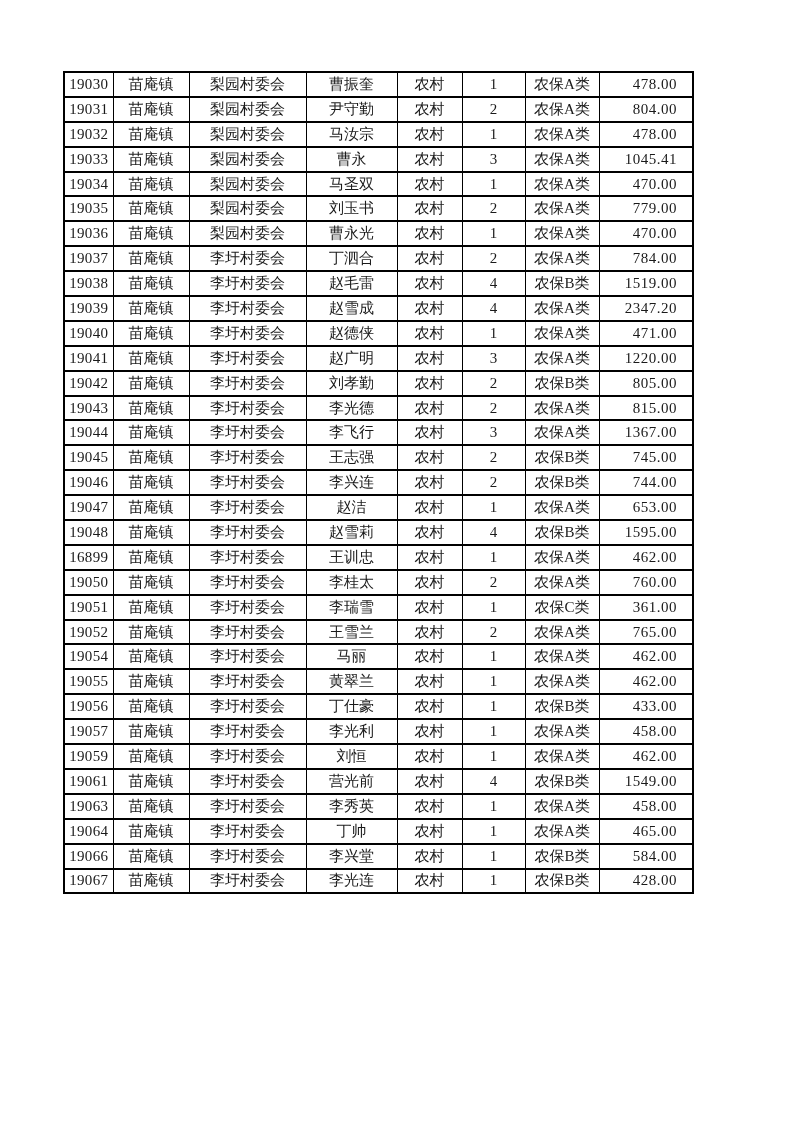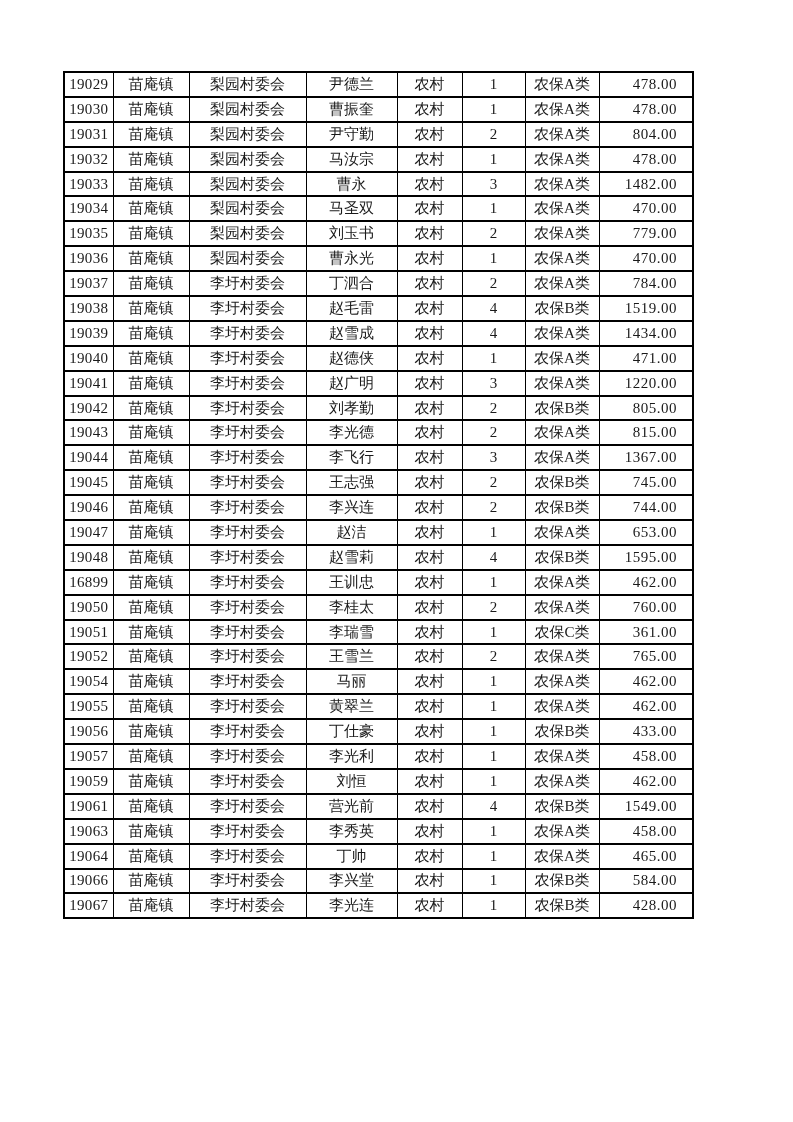--- a/index.html
+++ b/index.html
@@ -61,68 +61,58 @@
       <col style="width:76px">
       <col style="width:117px">
       <col style="width:91px">
       <col style="width:65px">
       <col style="width:63px">
       <col style="width:74px">
       <col style="width:94px">
     </colgroup>
     <tbody>
         <tr>
-    <td class="serial">19029</td>
-    <td>苗庵镇</td>
-    <td>梨园村委会</td>
-    <td>尹德兰</td>
+    <td class="serial">19030</td>
+    <td>苗庵镇</td>
+    <td>梨园村委会</td>
+    <td>曹振奎</td>
     <td>农村</td>
     <td>1</td>
     <td>农保A类</td>
     <td class="amount">478.00</td>
   </tr>
         <tr>
-    <td class="serial">19030</td>
-    <td>苗庵镇</td>
-    <td>梨园村委会</td>
-    <td>曹振奎</td>
+    <td class="serial">19031</td>
+    <td>苗庵镇</td>
+    <td>梨园村委会</td>
+    <td>尹守勤</td>
+    <td>农村</td>
+    <td>2</td>
+    <td>农保A类</td>
+    <td class="amount">804.00</td>
+  </tr>
+        <tr>
+    <td class="serial">19032</td>
+    <td>苗庵镇</td>
+    <td>梨园村委会</td>
+    <td>马汝宗</td>
     <td>农村</td>
     <td>1</td>
     <td>农保A类</td>
     <td class="amount">478.00</td>
   </tr>
         <tr>
-    <td class="serial">19031</td>
-    <td>苗庵镇</td>
-    <td>梨园村委会</td>
-    <td>尹守勤</td>
-    <td>农村</td>
-    <td>2</td>
-    <td>农保A类</td>
-    <td class="amount">804.00</td>
-  </tr>
-        <tr>
-    <td class="serial">19032</td>
-    <td>苗庵镇</td>
-    <td>梨园村委会</td>
-    <td>马汝宗</td>
-    <td>农村</td>
-    <td>1</td>
-    <td>农保A类</td>
-    <td class="amount">478.00</td>
-  </tr>
-        <tr>
     <td class="serial">19033</td>
     <td>苗庵镇</td>
     <td>梨园村委会</td>
     <td>曹永</td>
     <td>农村</td>
     <td>3</td>
     <td>农保A类</td>
-    <td class="amount">1482.00</td>
+    <td class="amount">1045.41</td>
   </tr>
         <tr>
     <td class="serial">19034</td>
     <td>苗庵镇</td>
     <td>梨园村委会</td>
     <td>马圣双</td>
     <td>农村</td>
     <td>1</td>
     <td>农保A类</td>
     <td class="amount">470.00</td>
@@ -168,21 +158,21 @@
     <td class="amount">1519.00</td>
   </tr>
         <tr>
     <td class="serial">19039</td>
     <td>苗庵镇</td>
     <td>李圩村委会</td>
     <td>赵雪成</td>
     <td>农村</td>
     <td>4</td>
     <td>农保A类</td>
-    <td class="amount">1434.00</td>
+    <td class="amount">2347.20</td>
   </tr>
         <tr>
     <td class="serial">19040</td>
     <td>苗庵镇</td>
     <td>李圩村委会</td>
     <td>赵德侠</td>
     <td>农村</td>
     <td>1</td>
     <td>农保A类</td>
     <td class="amount">471.00</td>

